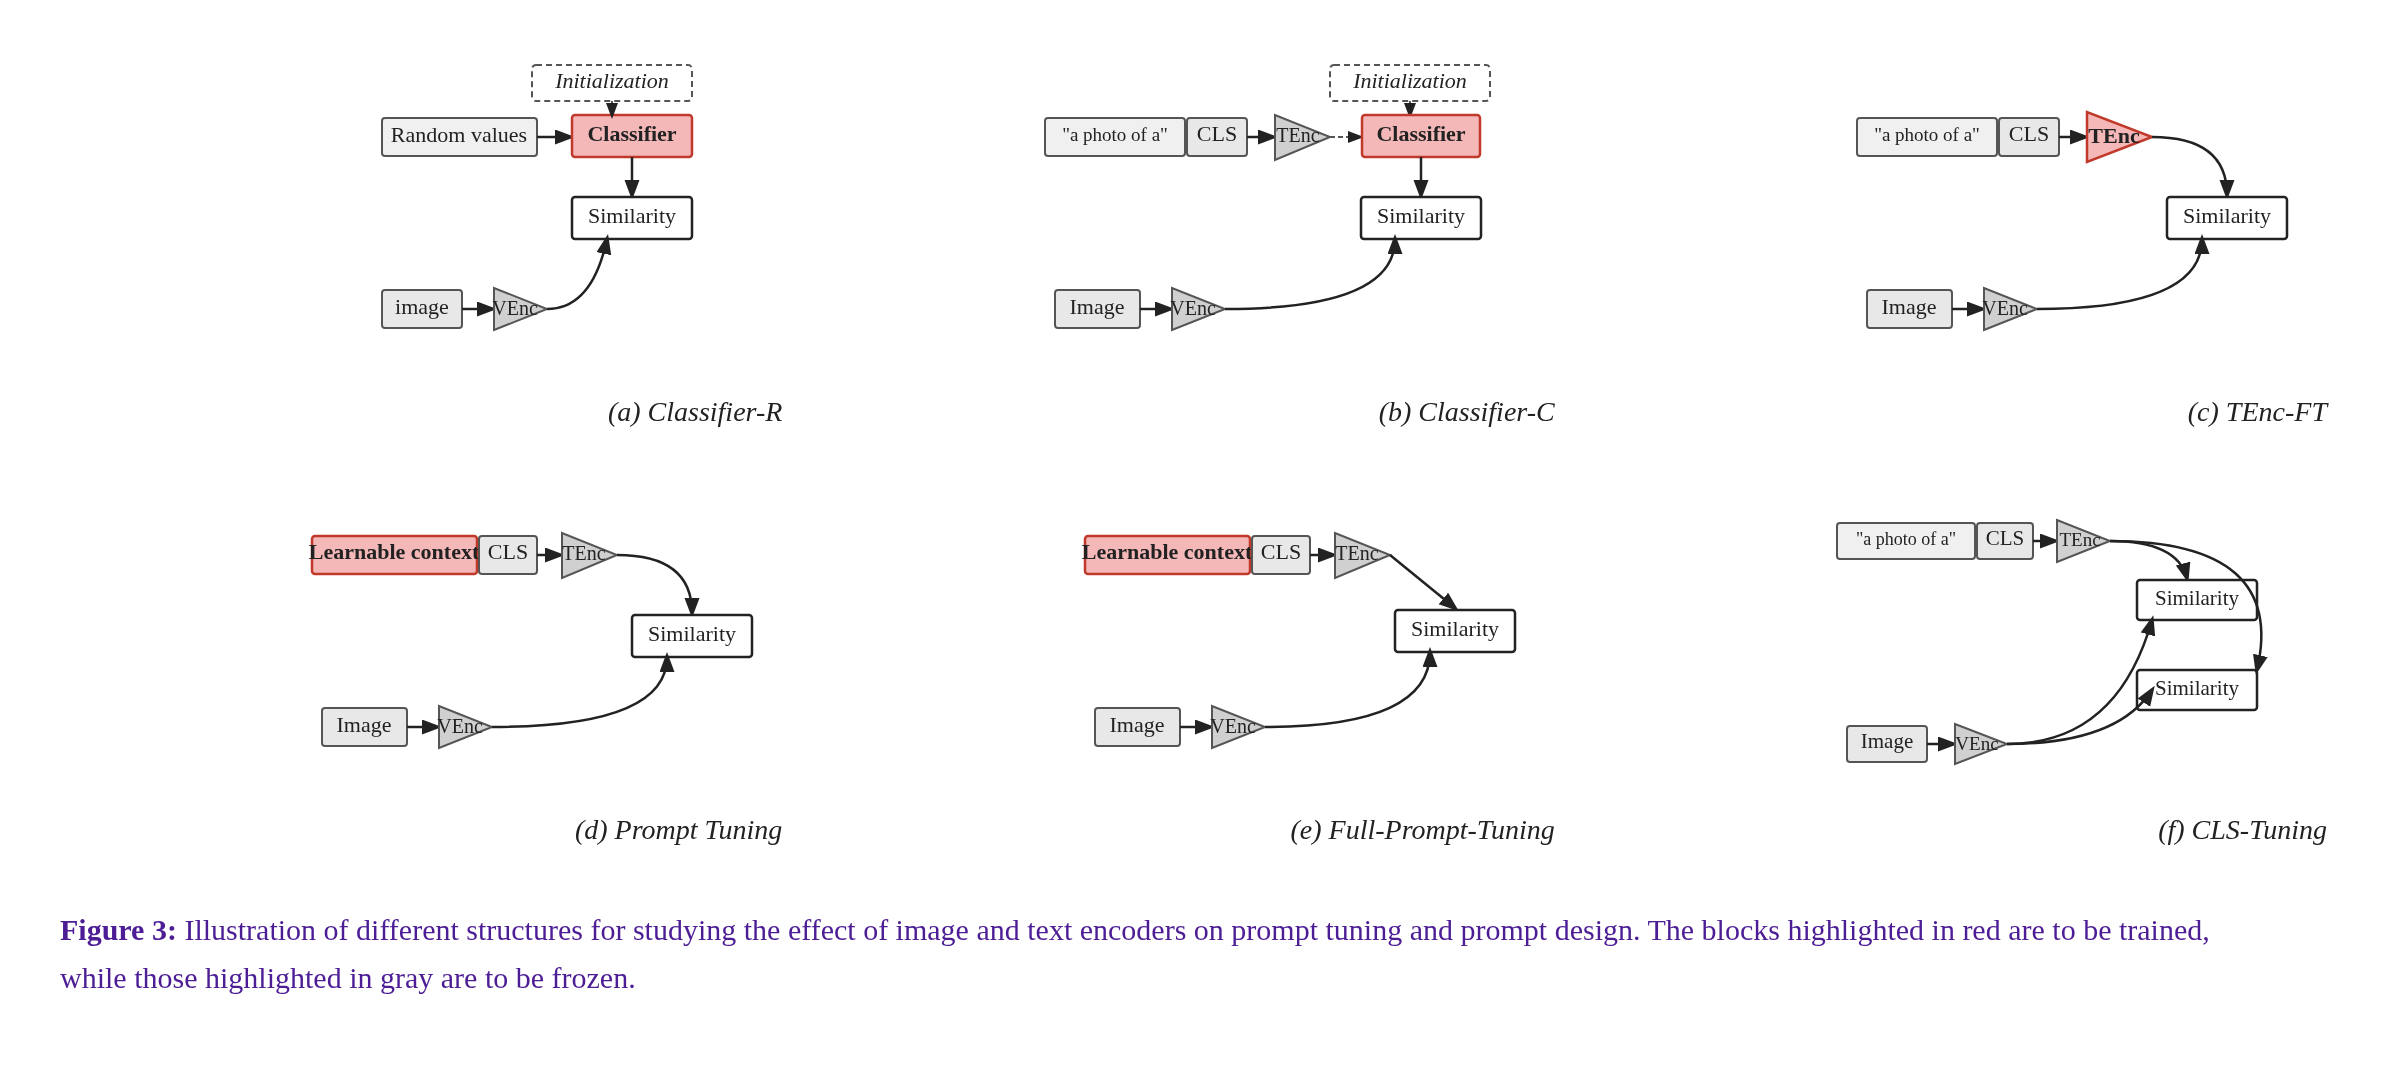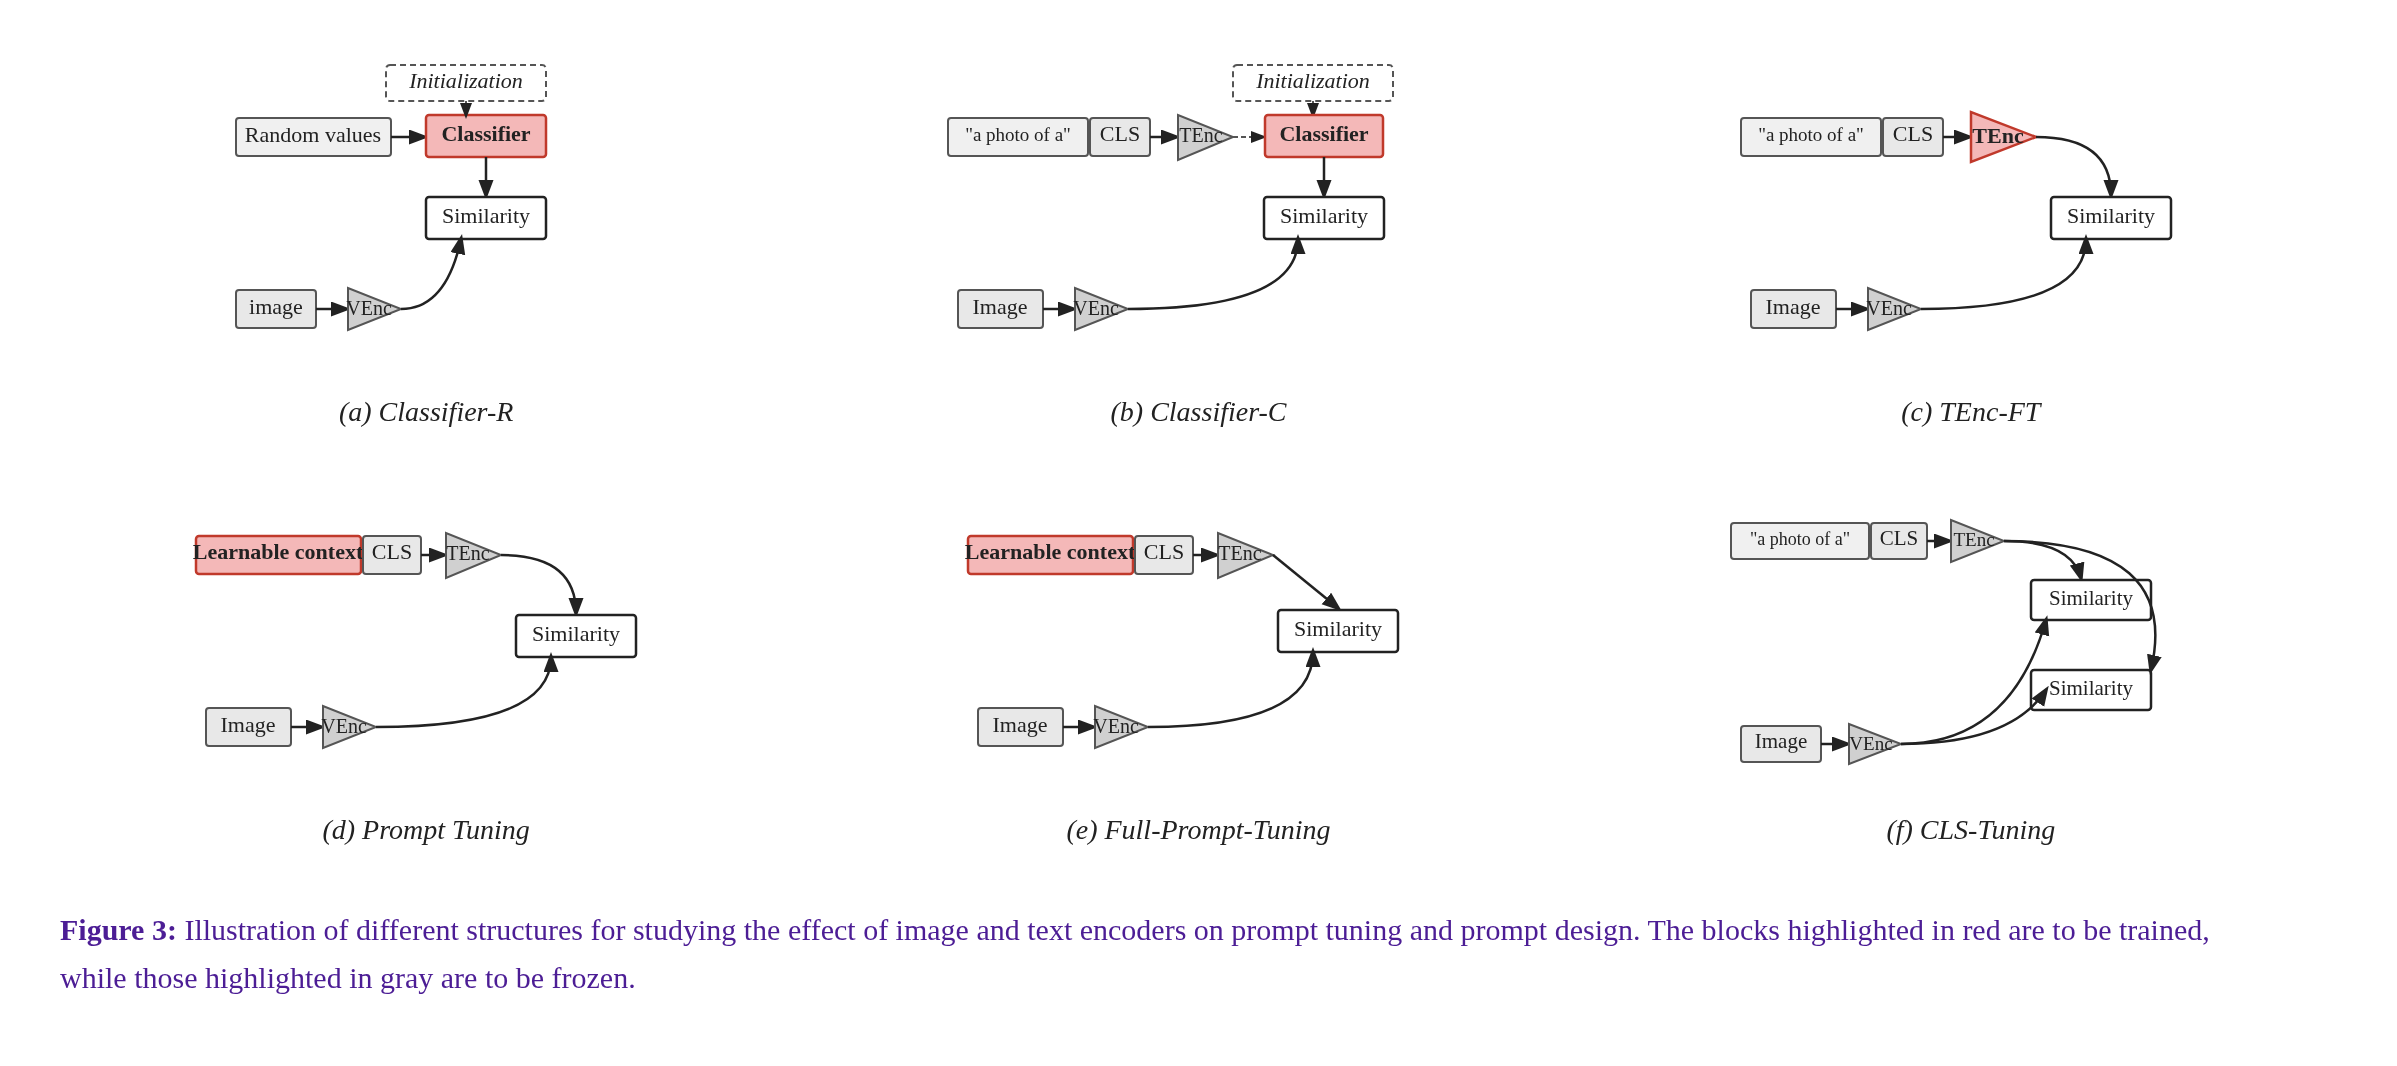--- a/index.html
+++ b/index.html
@@ -19,21 +19,21 @@
       display: grid;
       grid-template-columns: 1fr 1fr 1fr;
       grid-template-rows: auto auto;
       gap: 20px 40px;
       margin-bottom: 50px;
     }
 
     .diagram-cell {
       display: flex;
       flex-direction: column;
-      align-items: center;
+      align-items: flex-end;
       padding: 20px 10px 10px 10px;
       position: relative;
     }
 
     .diagram-title {
       font-size: 28px;
       margin-top: 16px;
       color: #222;
       font-style: italic;
       font-family: Liberation Serif, serif;

